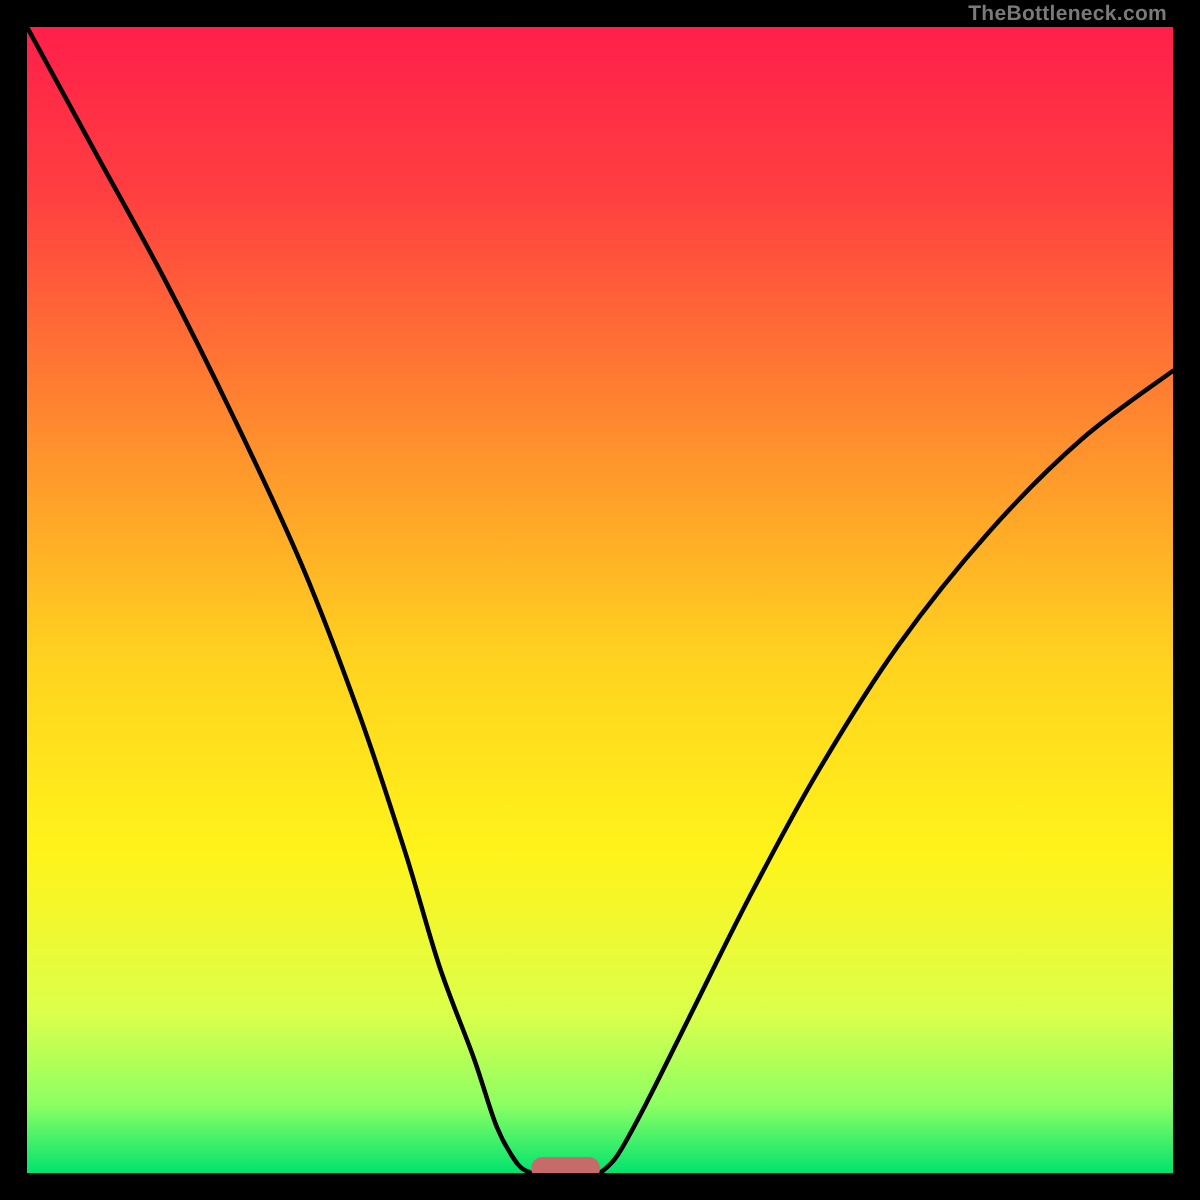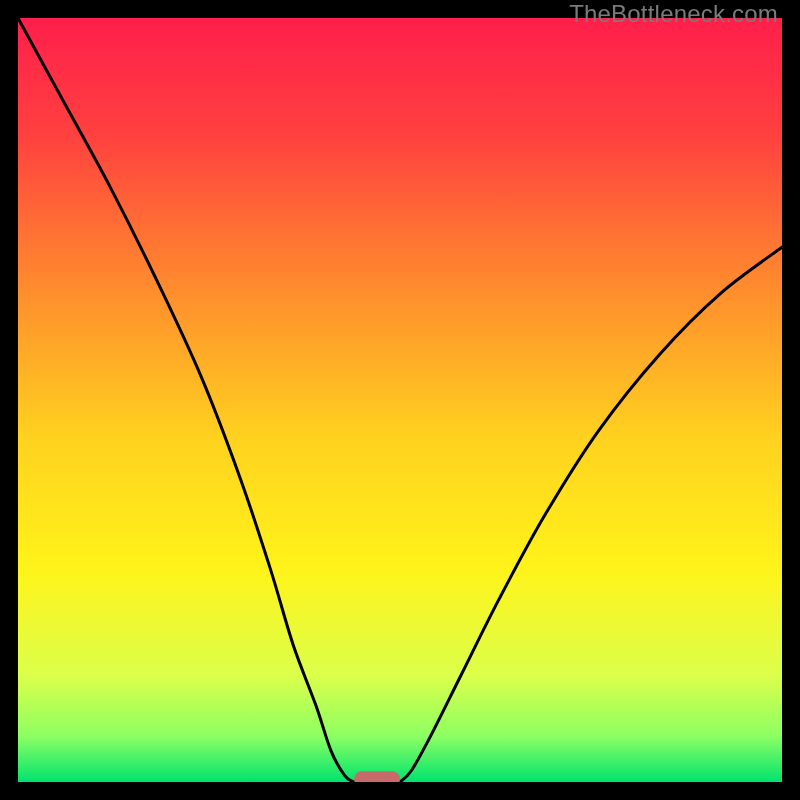--- a/index.html
+++ b/index.html
@@ -24,22 +24,22 @@
     left: 0;
     top: 0;
     width: 764px;
     height: 764px;
   }
   .watermark {
     position: absolute;
     top: 0px;
     right: 22px;
     color: #7a7a7a;
-    font-size: 24px;
-    font-weight: 400;
+    font-size: 14px;
+    font-weight: 700;
     letter-spacing: 0.2px;
     user-select: none;
   }
   svg { display: block; }
 </style>
 </head>
 <body>
 
 <div class="frame">
   <svg class="plot-area" viewBox="0 0 764 764" preserveAspectRatio="none">

